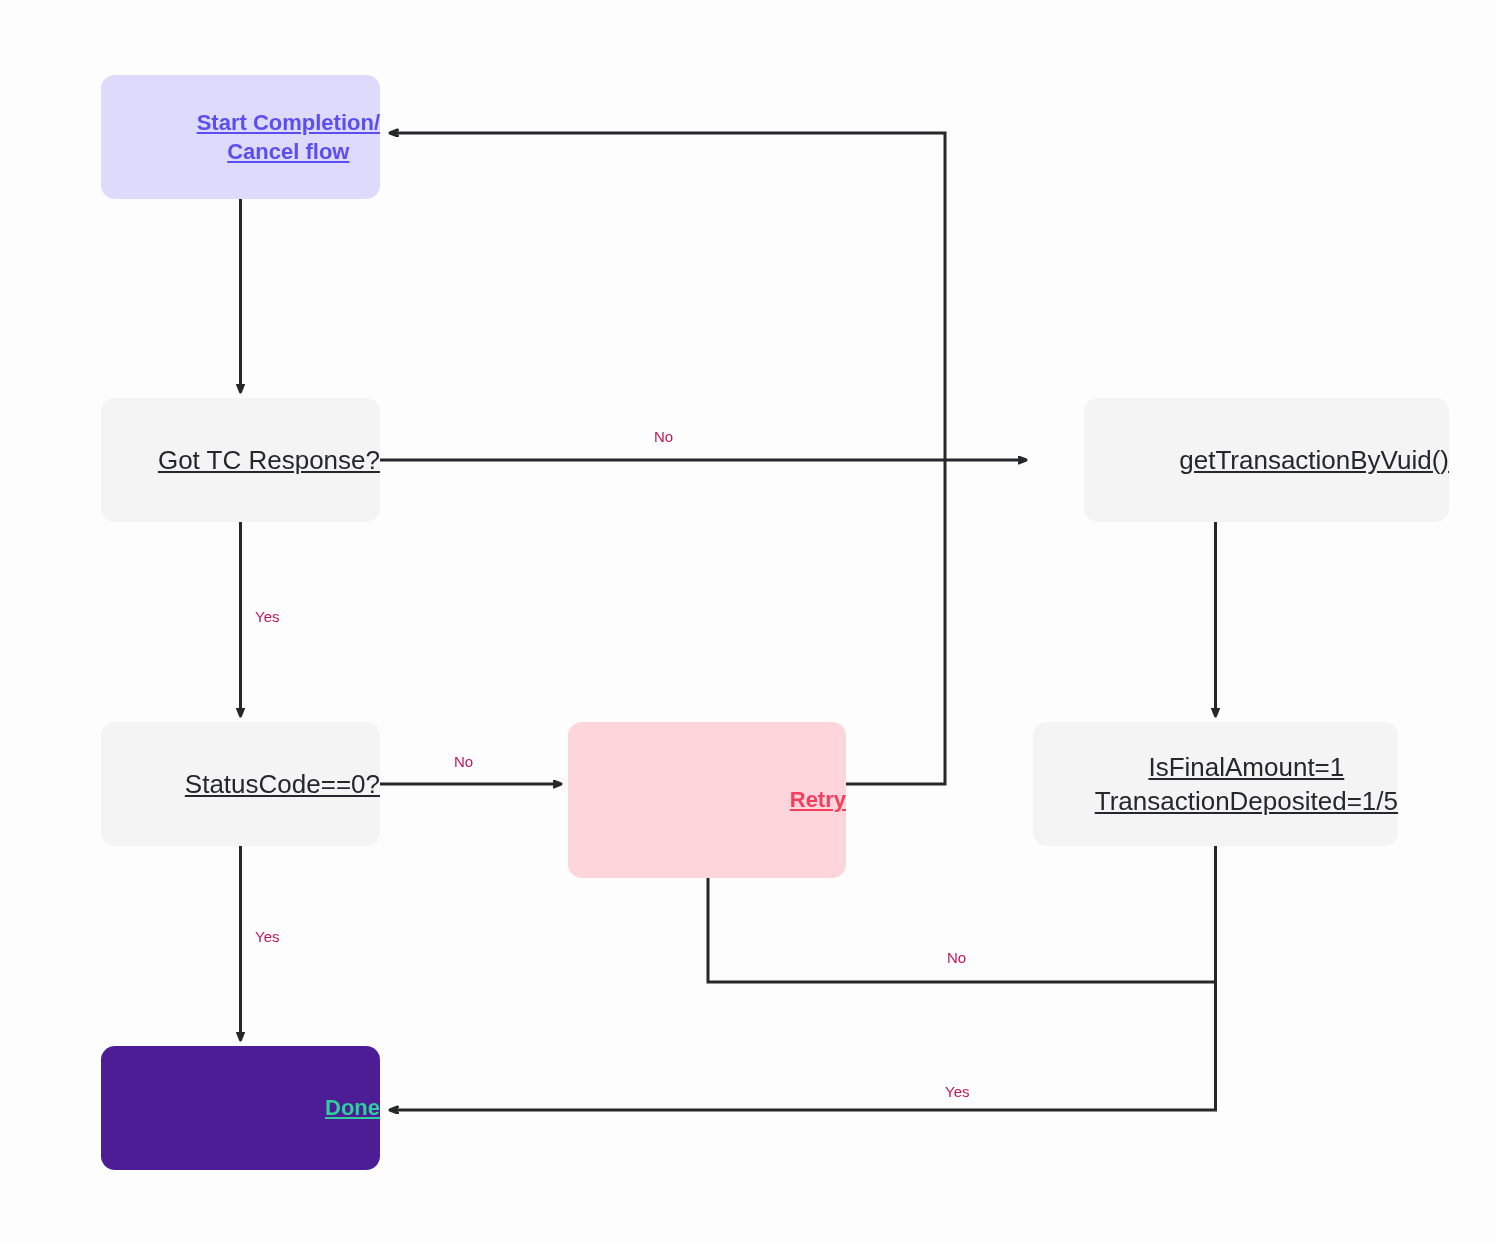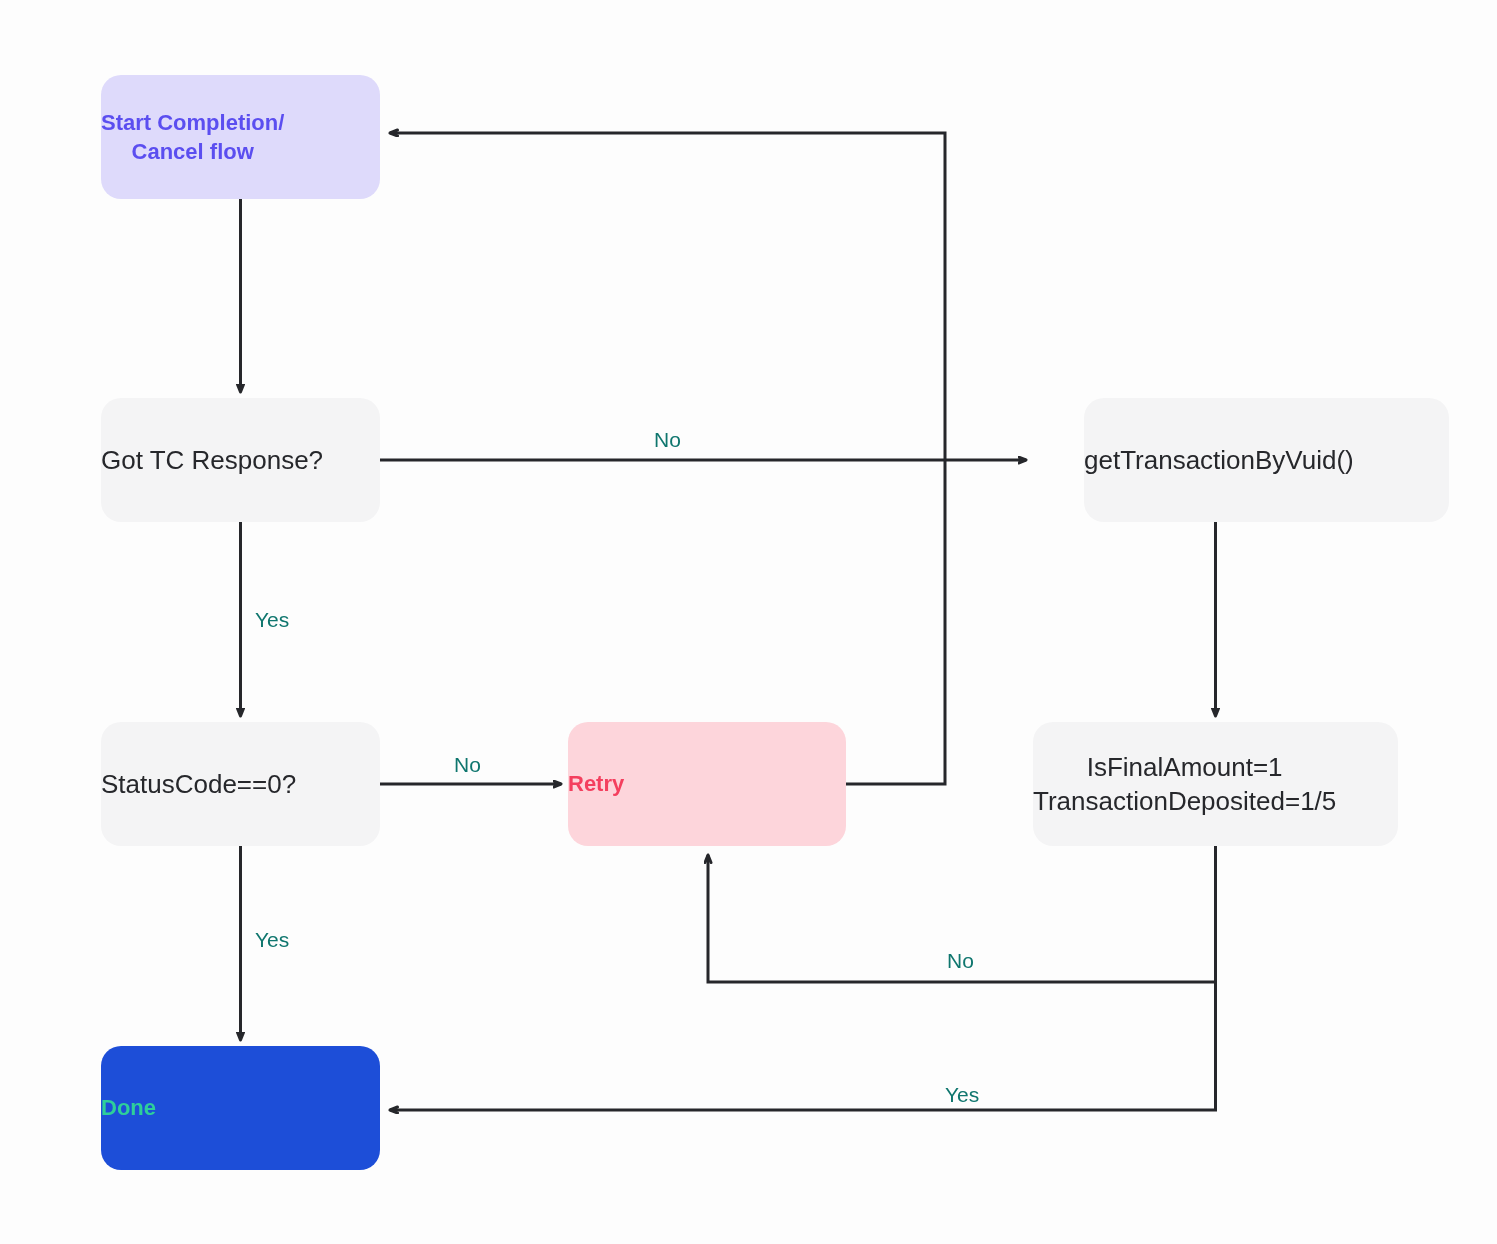--- a/index.html
+++ b/index.html
@@ -18,26 +18,27 @@
   #canvas {
     position: absolute;
     left: 0;
     top: 0;
     width: 1497px;
     height: 1244px;
   }
   .node {
     position: absolute;
     box-sizing: border-box;
-    border-radius: 20px;
+    border-radius: 14px;
     display: flex;
     align-items: center;
-    justify-content: flex-start;
+    justify-content: flex-end;
     text-align: center;
     line-height: 1.32;
+    text-decoration: underline;
   }
   .node-label {
     display: block;
     white-space: pre-line;
   }
   
   .node.start {
     background: #dedafb;
     color: #5b4ef0;
     font-weight: bold;
@@ -49,29 +50,29 @@
     font-weight: normal;
     font-size: 26px;
   }
   .node.retry {
     background: #fdd5db;
     color: #f43f5e;
     font-weight: bold;
     font-size: 22px;
   }
   .node.done {
-    background: #1d4ed8;
+    background: #4c1d95;
     color: #2ecf9a;
     font-weight: bold;
     font-size: 22px;
   }
   .edge-label {
     position: absolute;
-    font-size: 21px;
-    color: #0f766e;
+    font-size: 15px;
+    color: #be185d;
     white-space: nowrap;
     background: transparent;
   }
   svg.edges {
     position: absolute;
     left: 0;
     top: 0;
     width: 1497px;
     height: 1244px;
     pointer-events: none;
@@ -123,21 +124,21 @@
   </div>
 
   <div class="node process" style="left:1084px; top:398px; width:365px; height:124px;">
     <span class="node-label">getTransactionByVuid()</span>
   </div>
 
   <div class="node process" style="left:101px; top:722px; width:279px; height:124px;">
     <span class="node-label">StatusCode==0?</span>
   </div>
 
-  <div class="node retry" style="left:568px; top:722px; width:278px; height:124px;">
+  <div class="node retry" style="left:568px; top:722px; width:278px; height:156px;">
     <span class="node-label">Retry</span>
   </div>
 
   <div class="node process" style="left:1033px; top:722px; width:365px; height:124px;">
     <span class="node-label">IsFinalAmount=1
 TransactionDeposited=1/5</span>
   </div>
 
   <div class="node done" style="left:101px; top:1046px; width:279px; height:124px;">
     <span class="node-label">Done</span>

